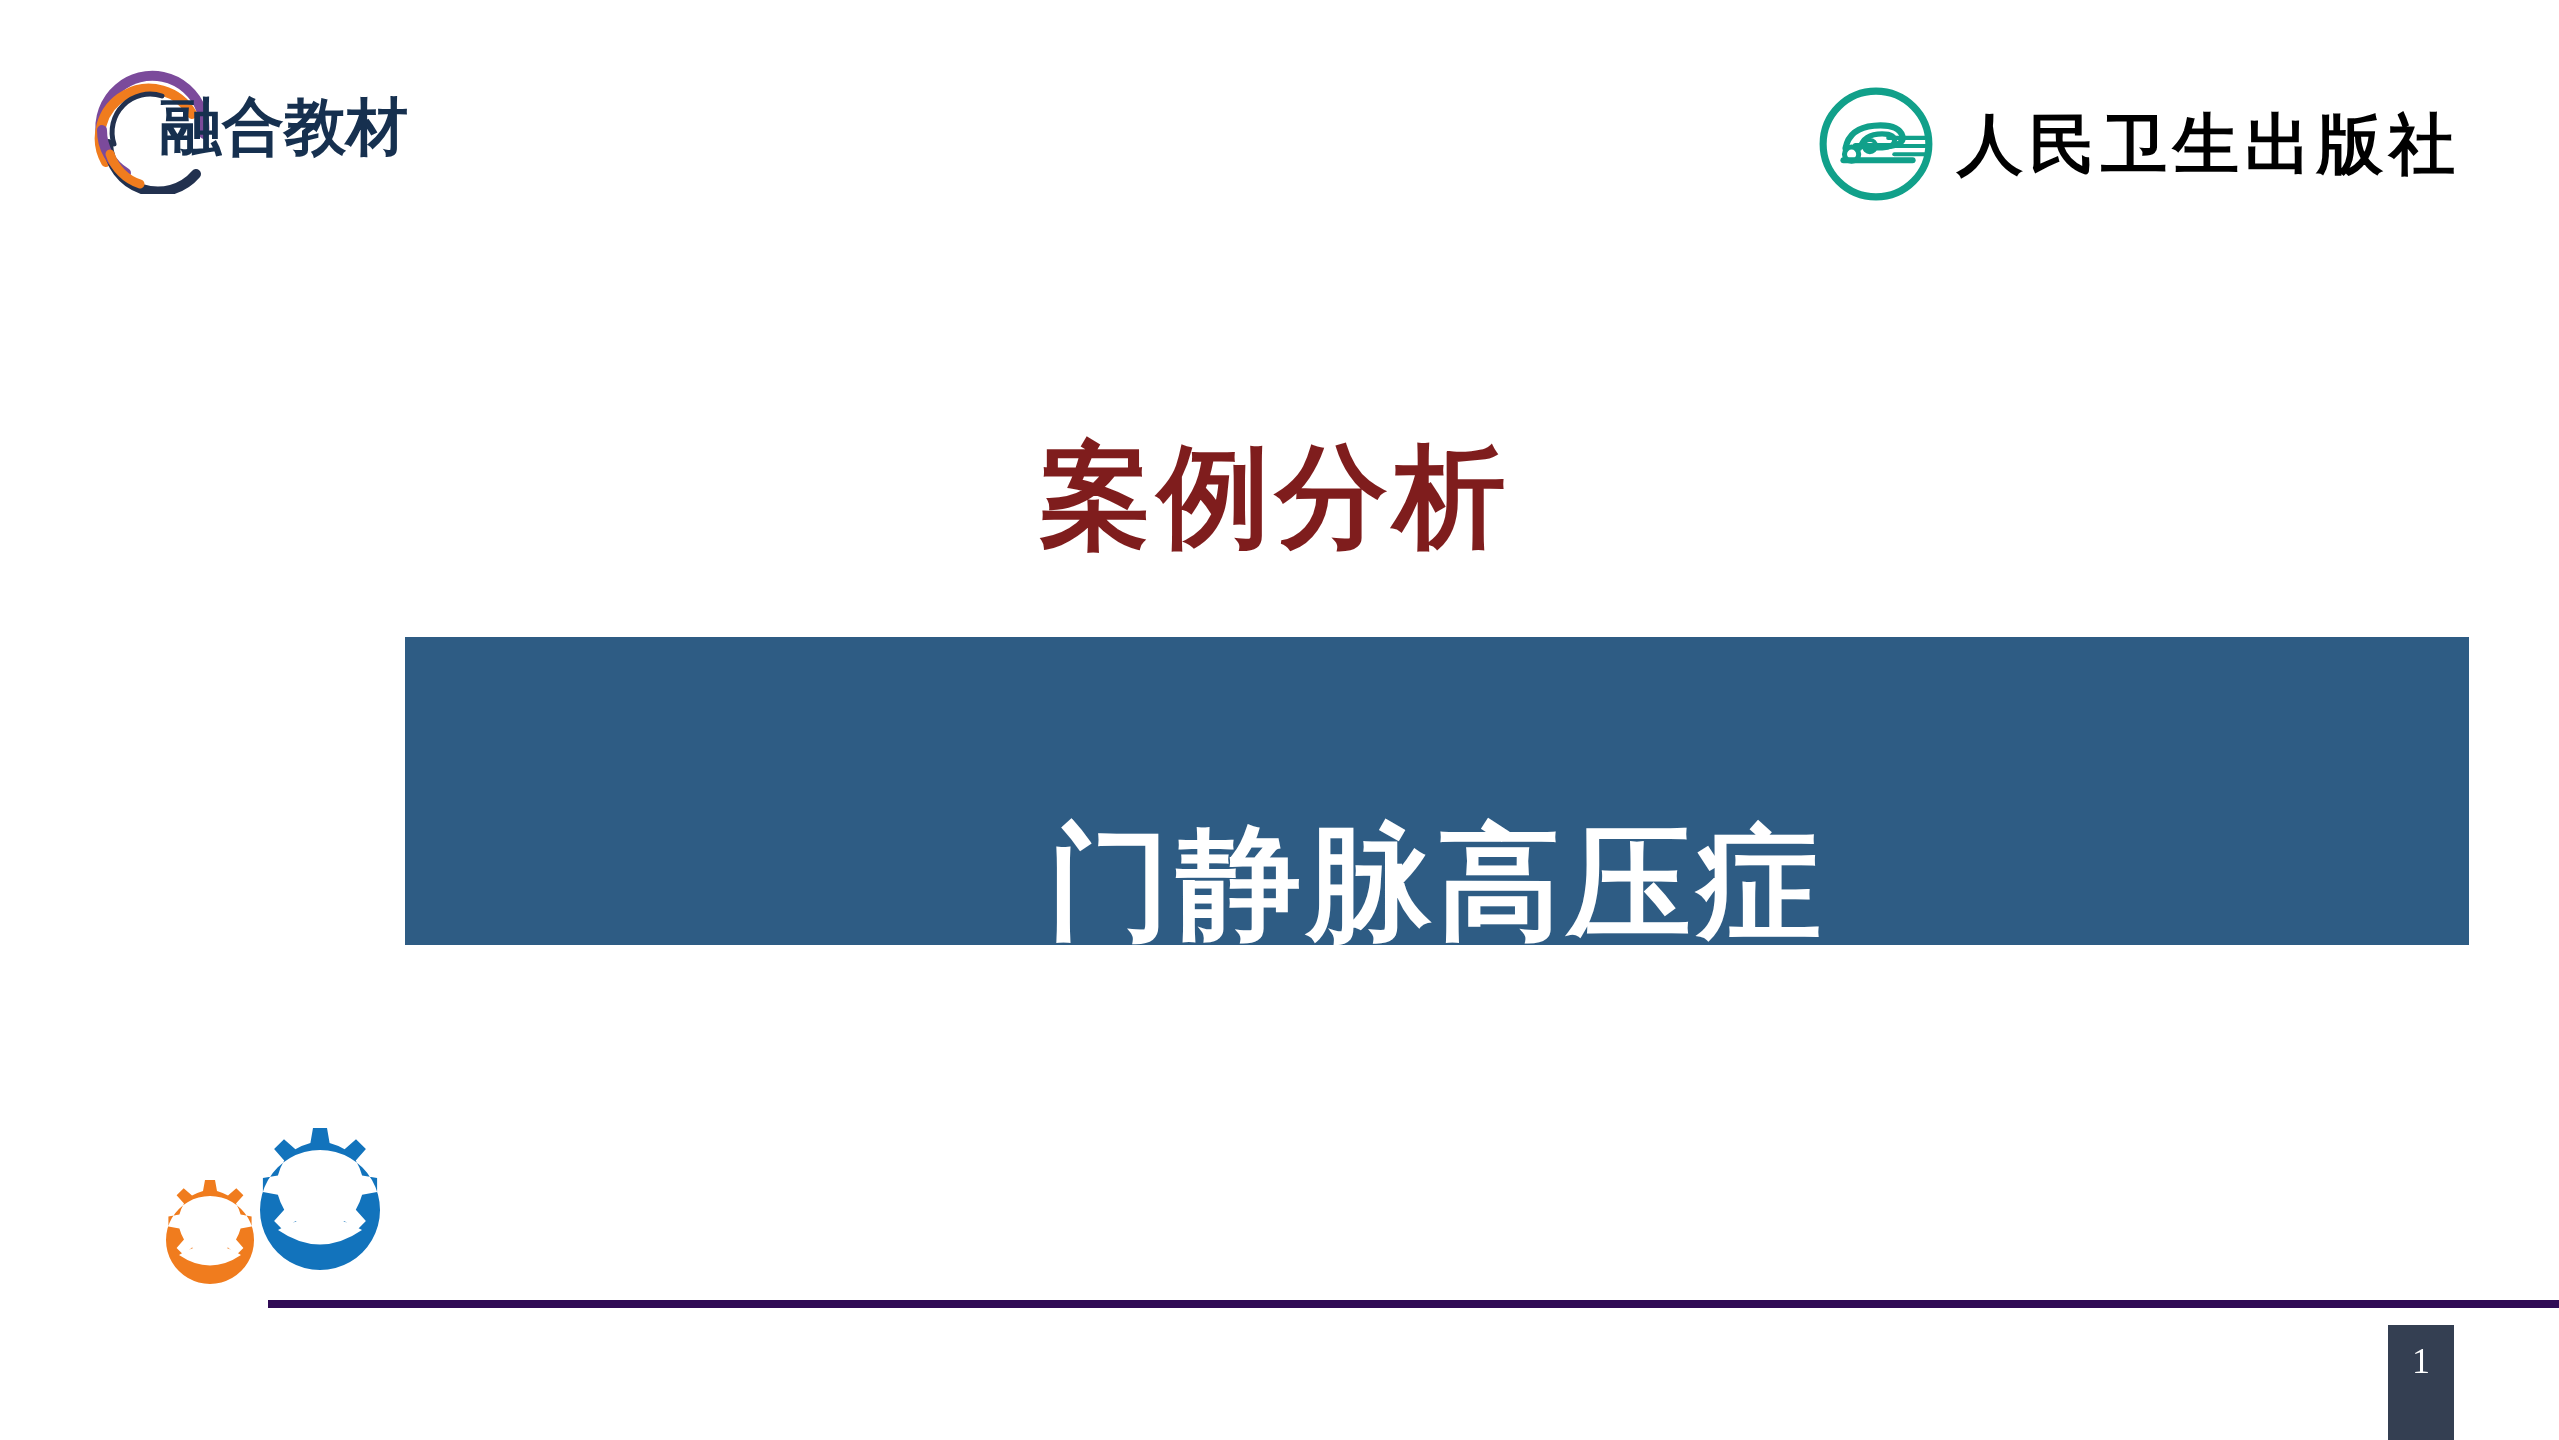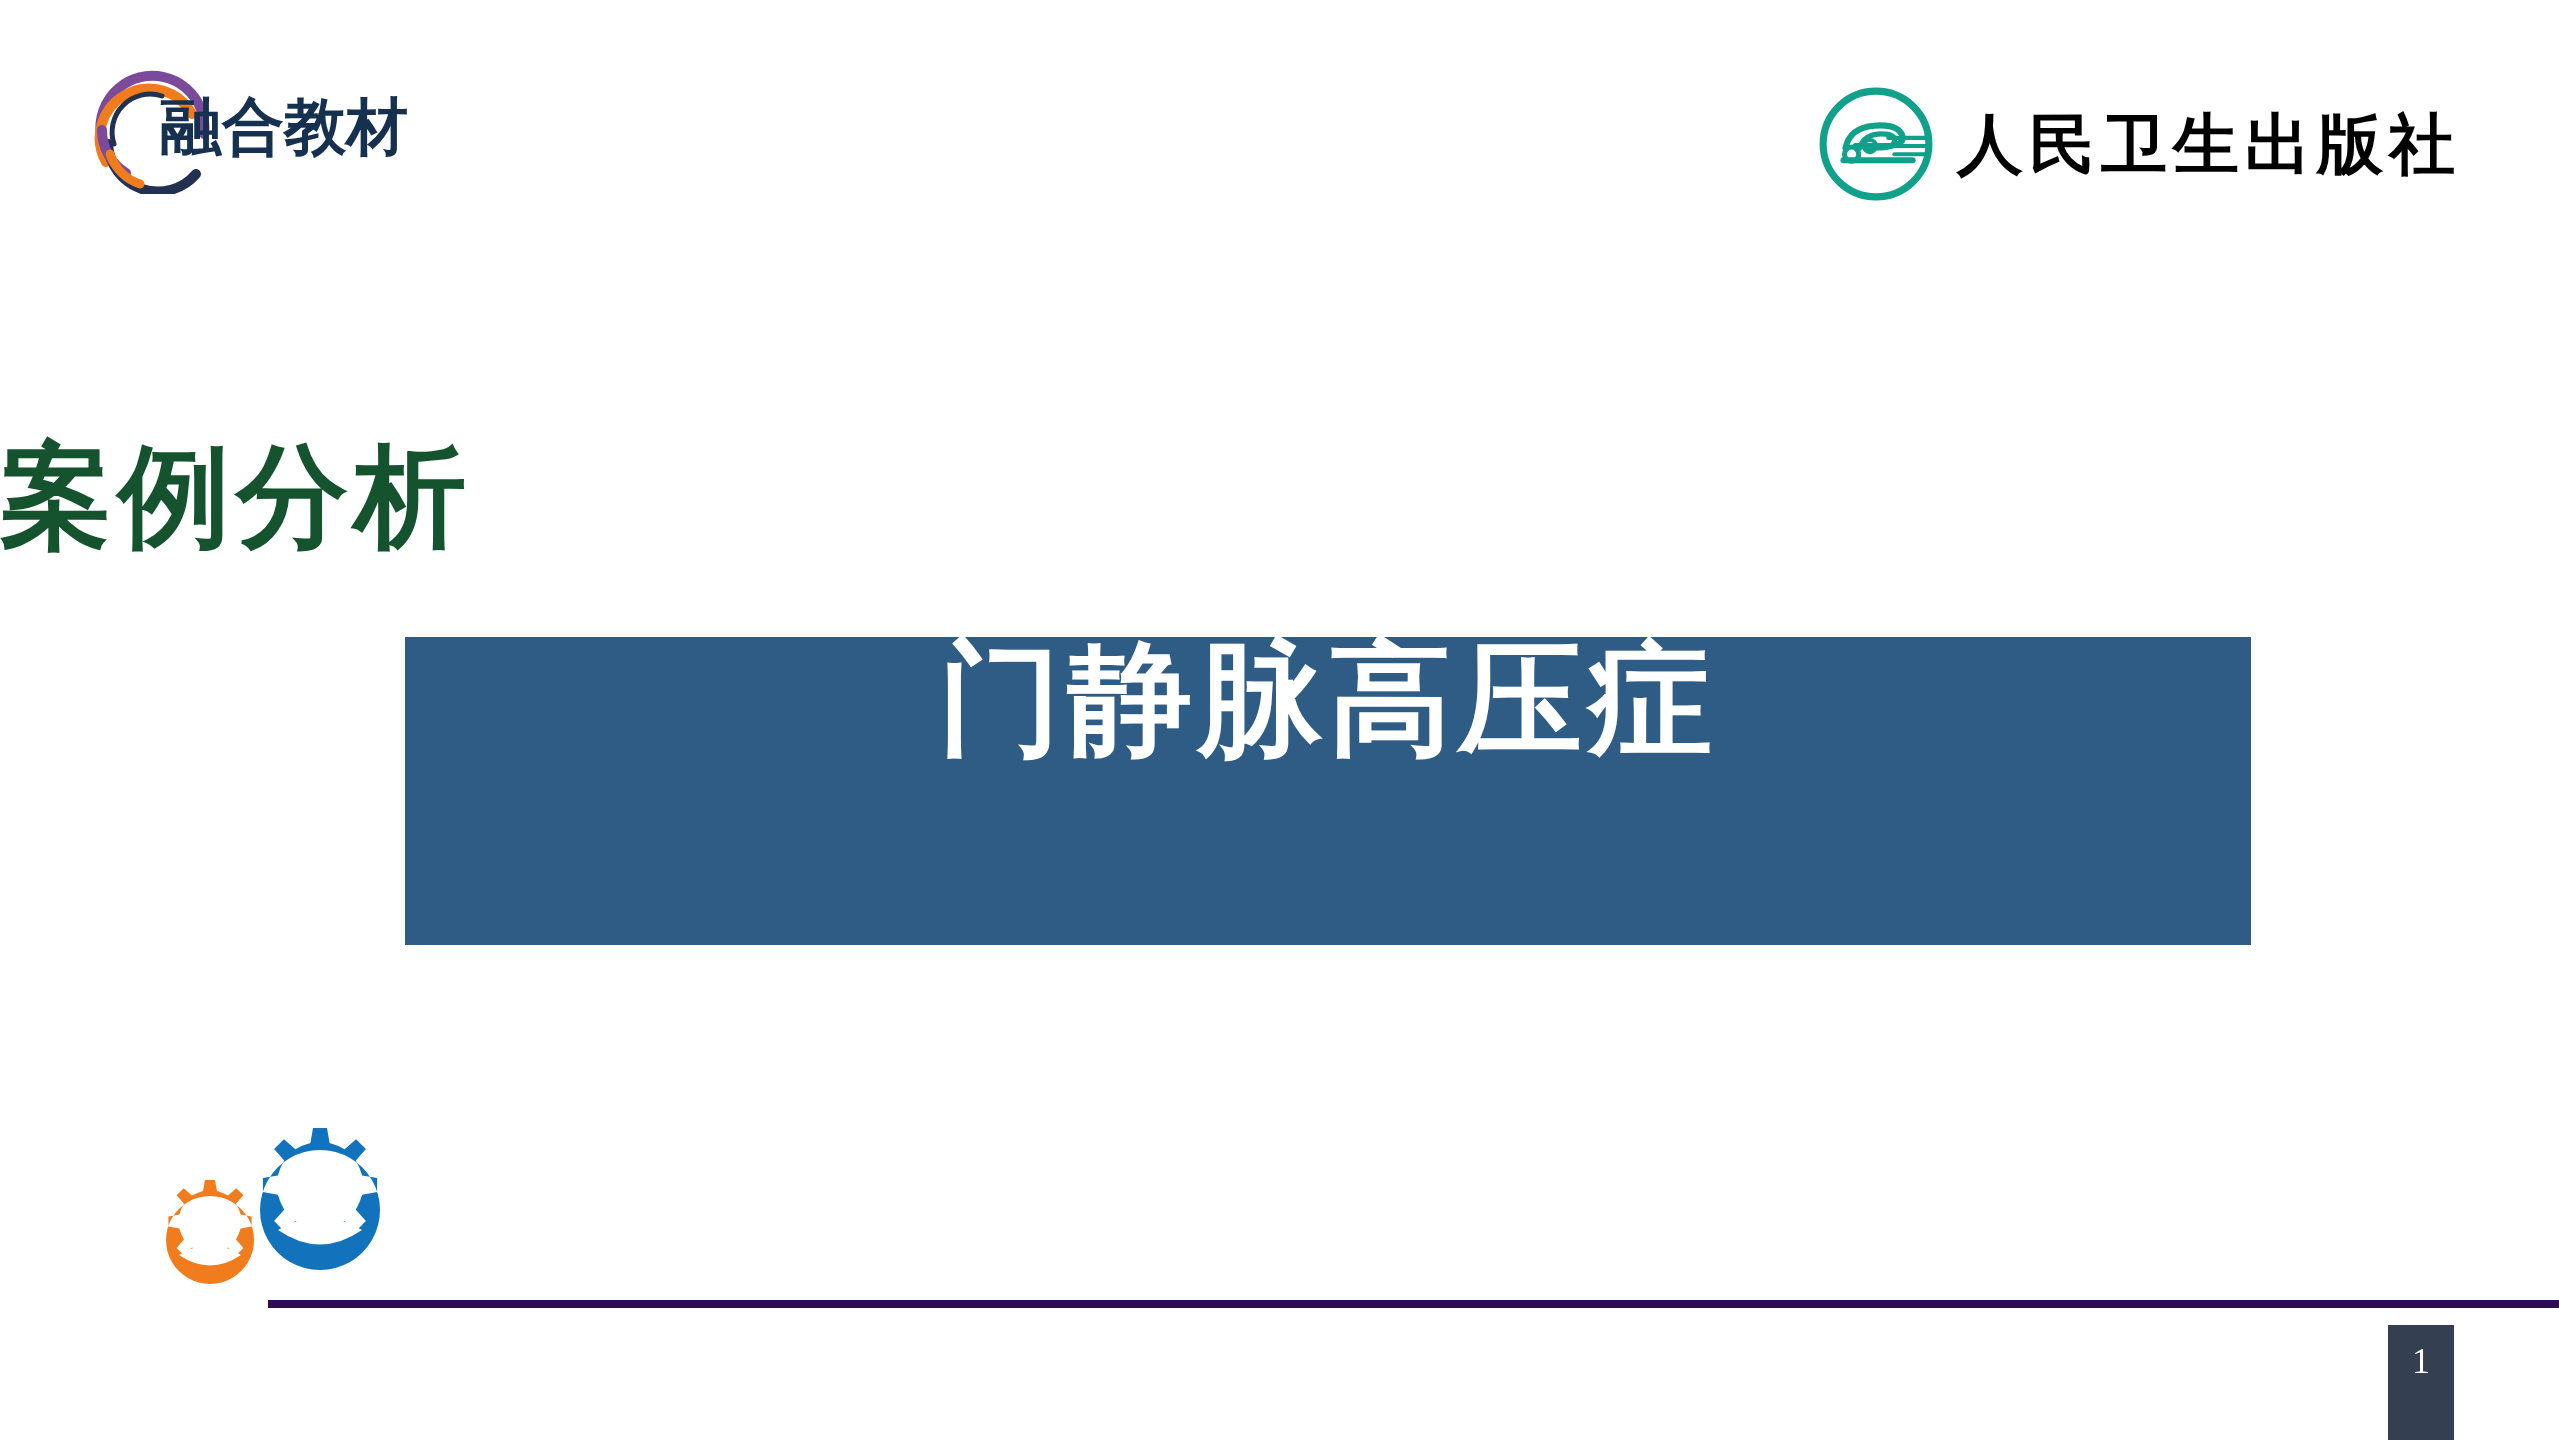--- a/index.html
+++ b/index.html
@@ -91,38 +91,38 @@
     margin-top: 6px;
     font-family: "Liberation Sans", sans-serif;
   }
 
   
   .headline {
     position: absolute;
     left: 0;
     right: 8px;
     top: 440px;
-    text-align: left;
+    text-align: center;
     font-size: 112px;
     line-height: 1;
     font-weight: 700;
-    color: #14532d;
+    color: #7f1d1d;
     letter-spacing: 6px;
     font-family: "DejaVu Sans", "Liberation Sans", sans-serif;
   }
 
   .banner {
     position: absolute;
     left: 405px;
     top: 637px;
-    width: 1846px;
+    width: 2064px;
     height: 308px;
     background: #2E5C84;
     display: flex;
-    align-items: flex-start;
+    align-items: flex-end;
     justify-content: center;
   }
   .banner-text {
     font-size: 124px;
     line-height: 1;
     font-weight: 700;
     color: #ffffff;
     letter-spacing: 6px;
     white-space: nowrap;
     font-family: "DejaVu Sans", "Liberation Sans", sans-serif;

